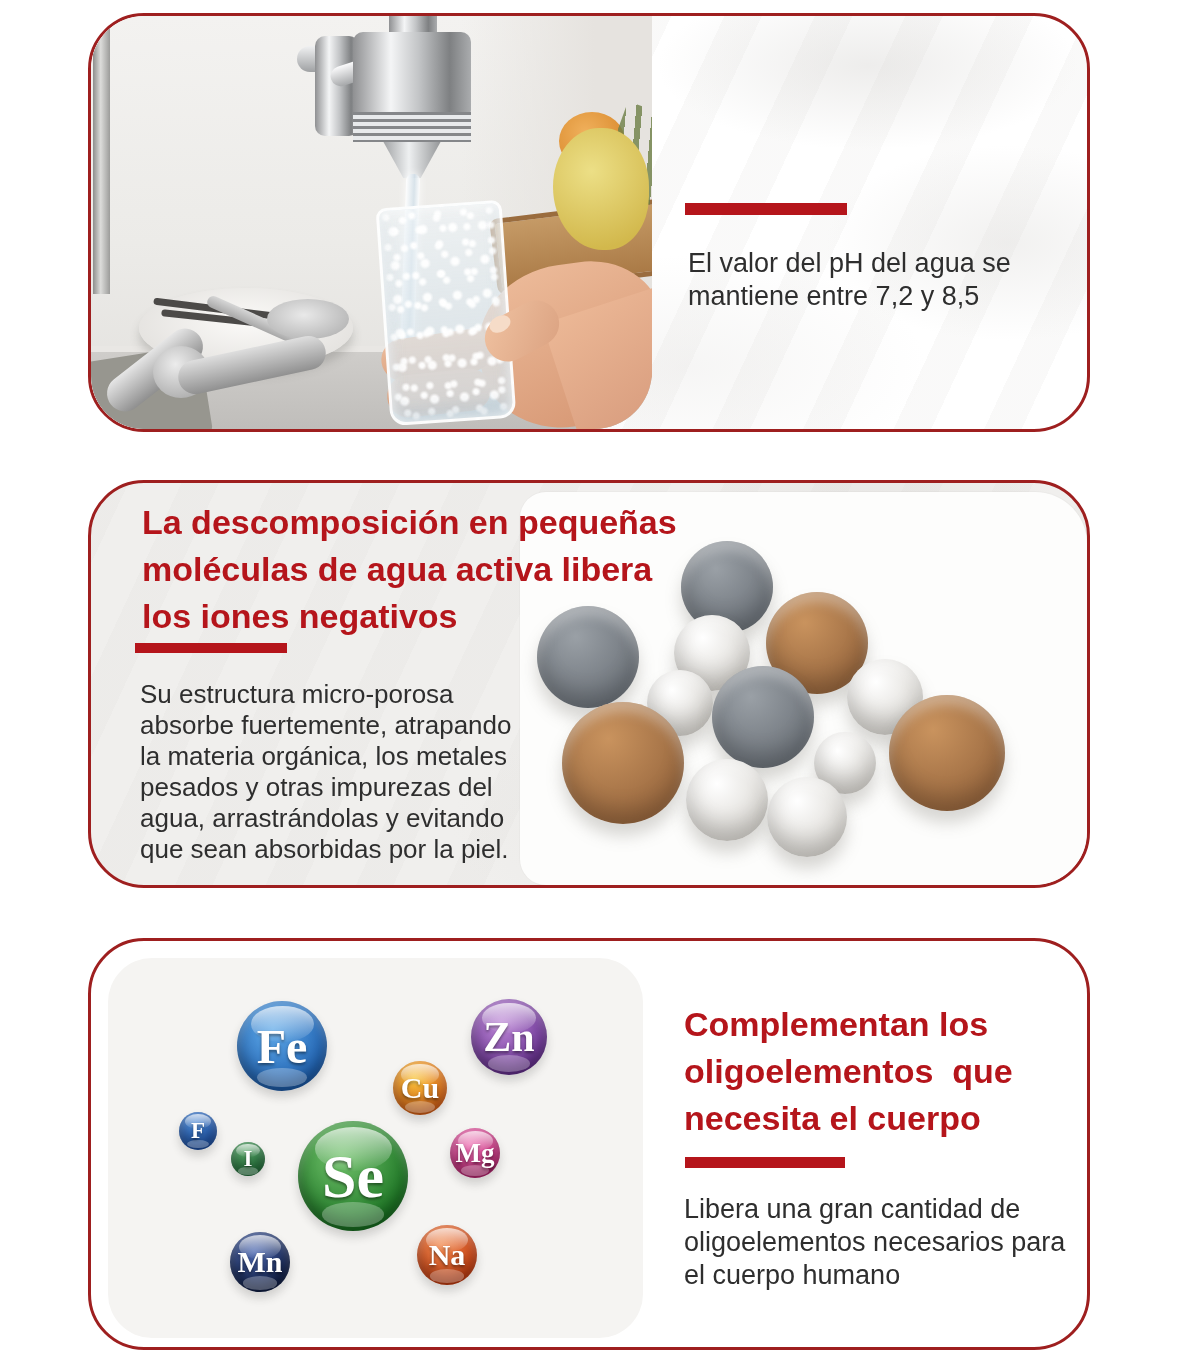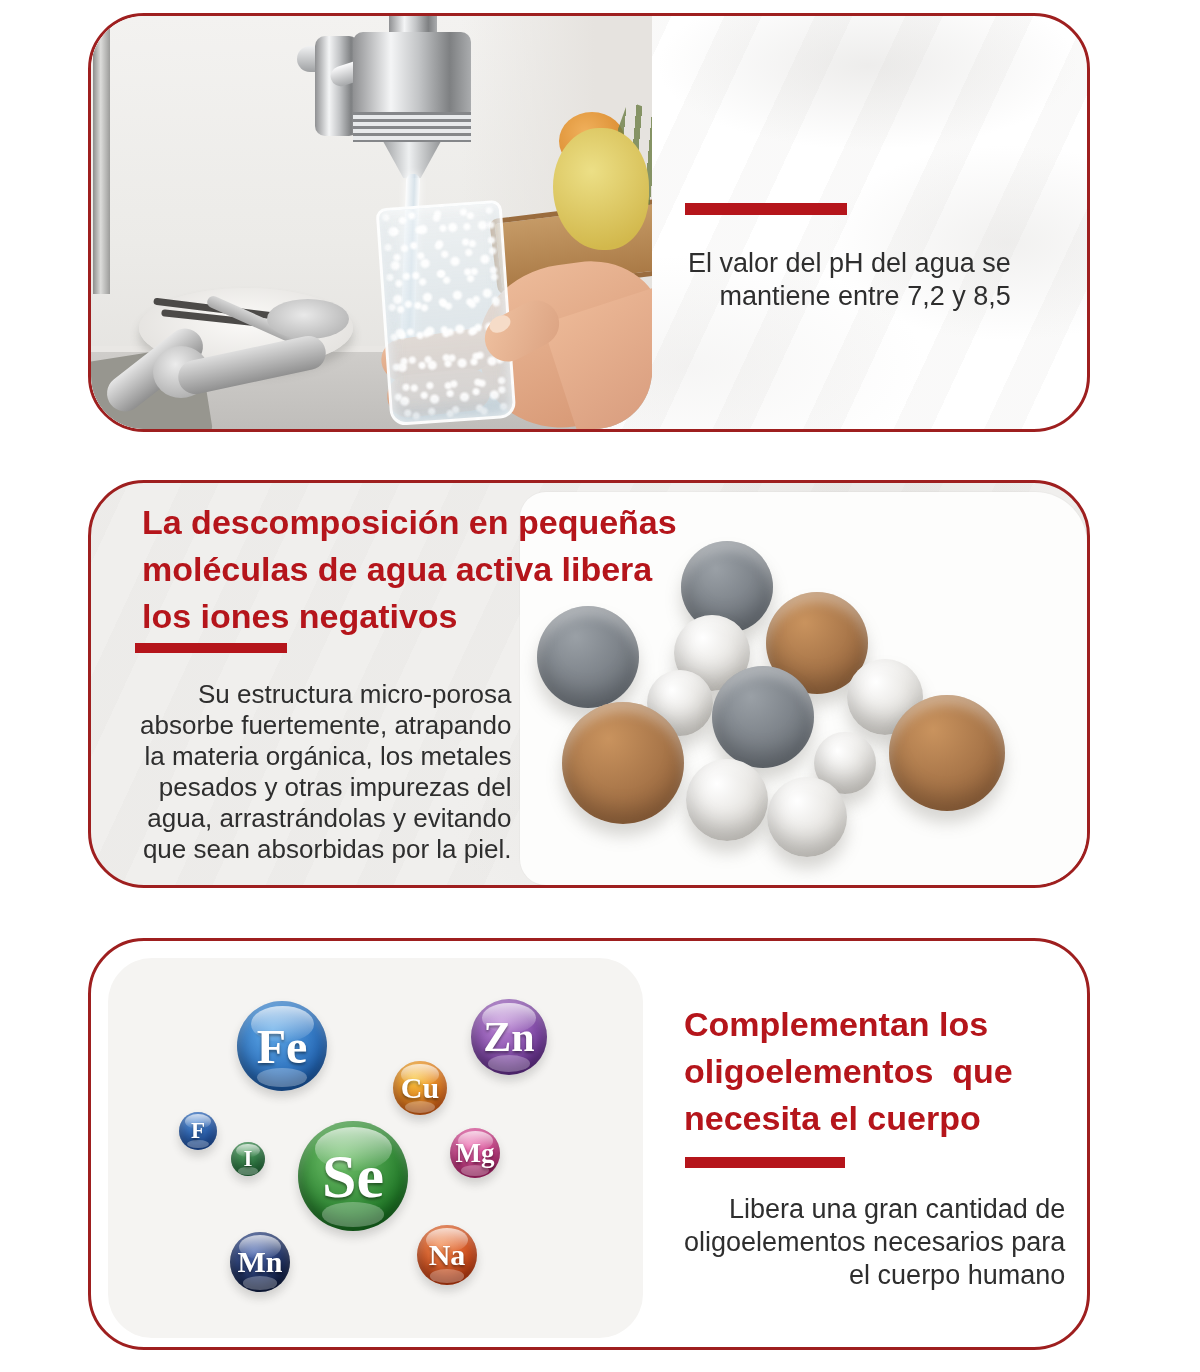--- a/index.html
+++ b/index.html
@@ -14,21 +14,21 @@
   .crinkle{position:absolute;inset:0;
     background:
       radial-gradient(ellipse 300px 120px at 78% 12%, rgba(205,203,200,.35), rgba(255,255,255,0) 70%),
       radial-gradient(ellipse 260px 140px at 92% 55%, rgba(210,208,205,.30), rgba(255,255,255,0) 70%),
       radial-gradient(ellipse 340px 160px at 60% 85%, rgba(214,212,209,.22), rgba(255,255,255,0) 70%),
       repeating-linear-gradient(115deg, rgba(216,214,211,.14) 0 34px, rgba(255,255,255,0) 34px 82px);}
 
   h2.hd{position:absolute;margin:0;color:#b5151b;font-weight:700;font-size:34px;line-height:47px;}
   .hd-1{font-size:33px;line-height:40px;}
   .redbar{position:absolute;background:#b5151b;}
-  p.bd{position:absolute;margin:0;color:#2e2e2e;font-size:27px;line-height:33px;text-align:right;}
+  p.bd{position:absolute;margin:0;color:#2e2e2e;font-size:27px;line-height:33px;}
   .pre{white-space:pre-wrap;}
 
   
   .photo{position:absolute;left:0;top:0;width:561px;height:413px;overflow:hidden;
          border-radius:52px 0 58px 52px;
          background:linear-gradient(180deg,#f3f2f0 0%,#ecebe8 55%,#e2e0dd 100%);}
   .ph-wallshade{position:absolute;right:0;top:0;width:190px;height:300px;
          background:linear-gradient(90deg,rgba(226,223,219,0),#e6e3df 70%);}
   .ph-counter{position:absolute;left:0;top:330px;width:100%;height:95px;
          background:linear-gradient(180deg,#e9e7e4 0 6px,#cfcdca 6px,#bdbbb8 100%);}

